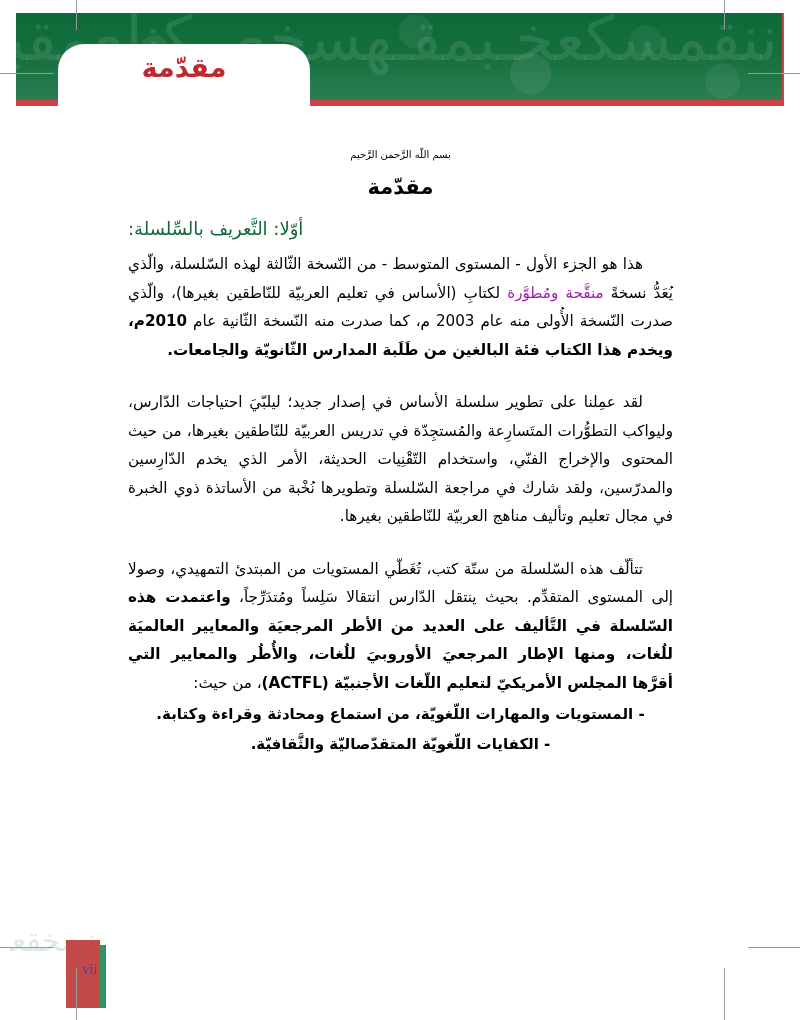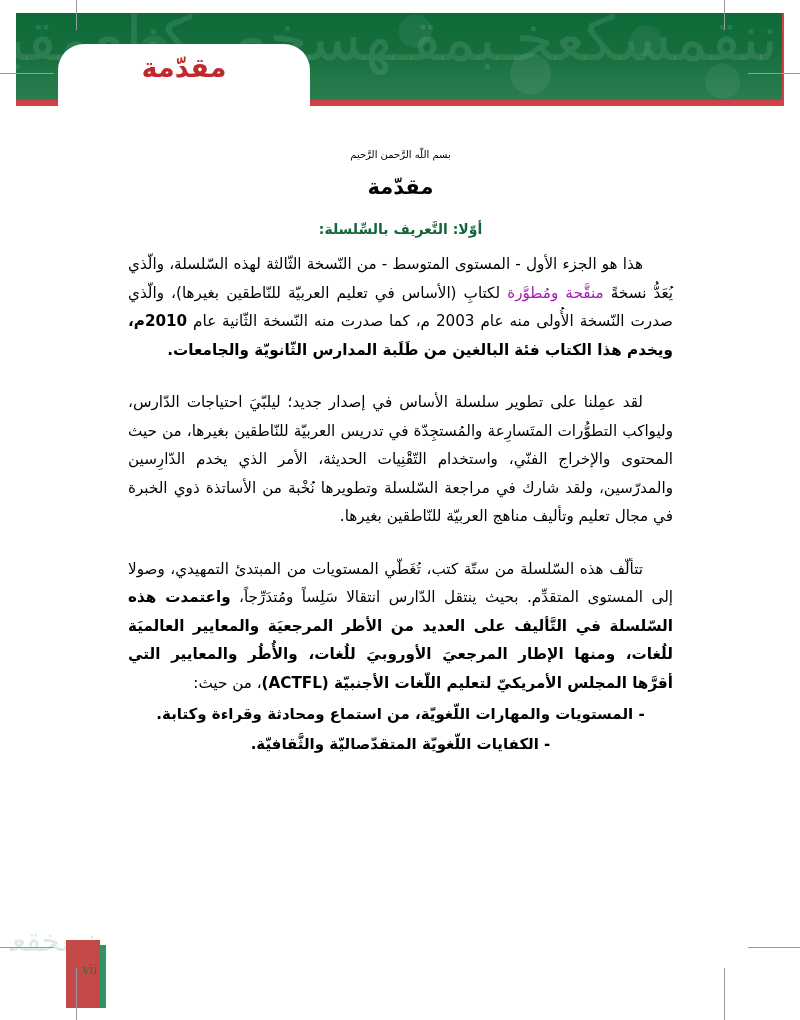--- a/index.html
+++ b/index.html
@@ -112,24 +112,24 @@
   }
   .doc-title {
     text-align: center;
     font-size: 21px;
     font-weight: bold;
     line-height: 34px;
     margin: 0 0 10px 0;
   }
   .section-heading {
     color: #14653a;
-    font-size: 14px;
-    font-weight: bold;
+    font-size: 18px;
+    font-weight: normal;
     line-height: 30px;
-    text-align: center;
+    text-align: left;
     margin: 0 0 6px 0;
     letter-spacing: .6px;
   }
   p.para {
     font-size: 15.2px;
     line-height: 28.5px;
     margin: 0 0 24px 0;
     text-indent: 30px;
     text-align: justify;
     text-justify: inter-word;
@@ -182,21 +182,21 @@
     height: 63px;
     background: #2e9464;
     z-index: 3;
   }
   .footer-pageno {
     position: absolute;
     left: 66px;
     top: 962px;
     width: 48px;
     text-align: center;
-    color: #15803d;
+    color: #1d4ed8;
     font-size: 14px;
     z-index: 5;
     font-family: "Liberation Serif", serif;
   }
   .right-edge-rule {
     position: absolute;
     left: 782px;
     top: 13px;
     width: 2px;
     height: 93px;

